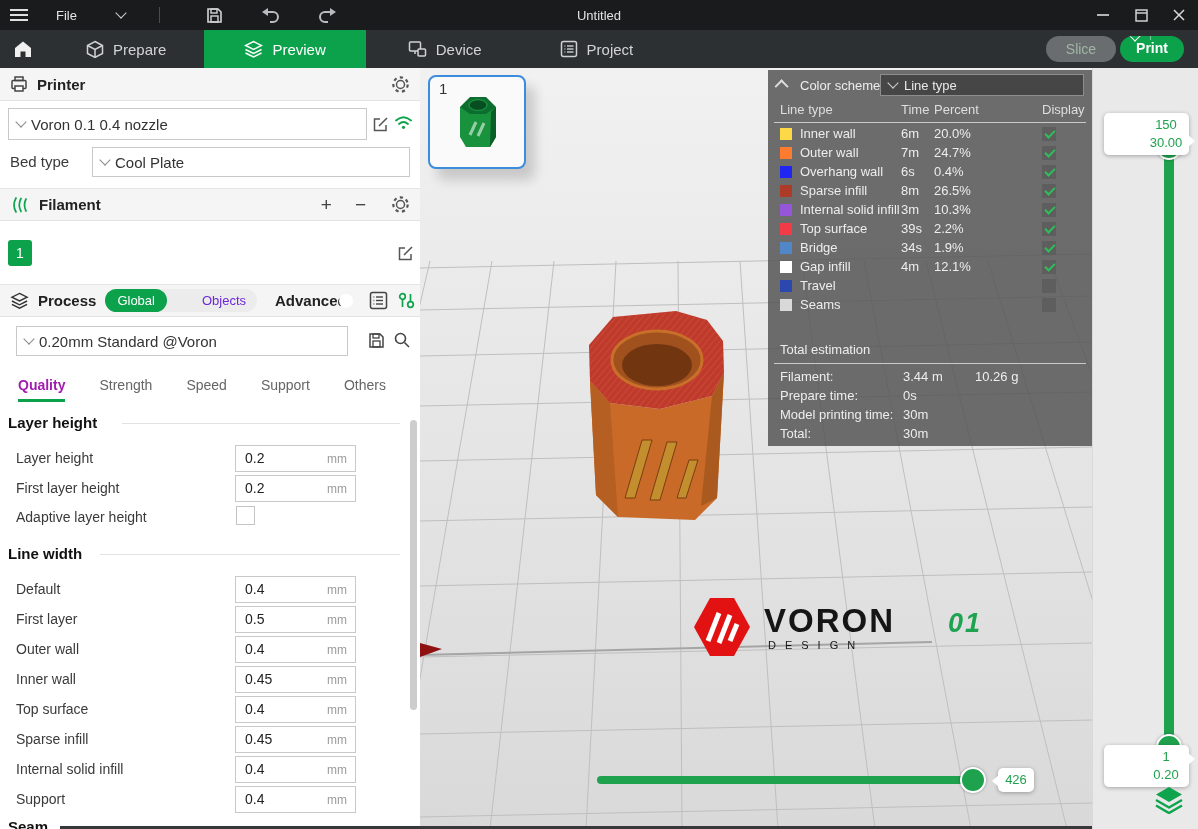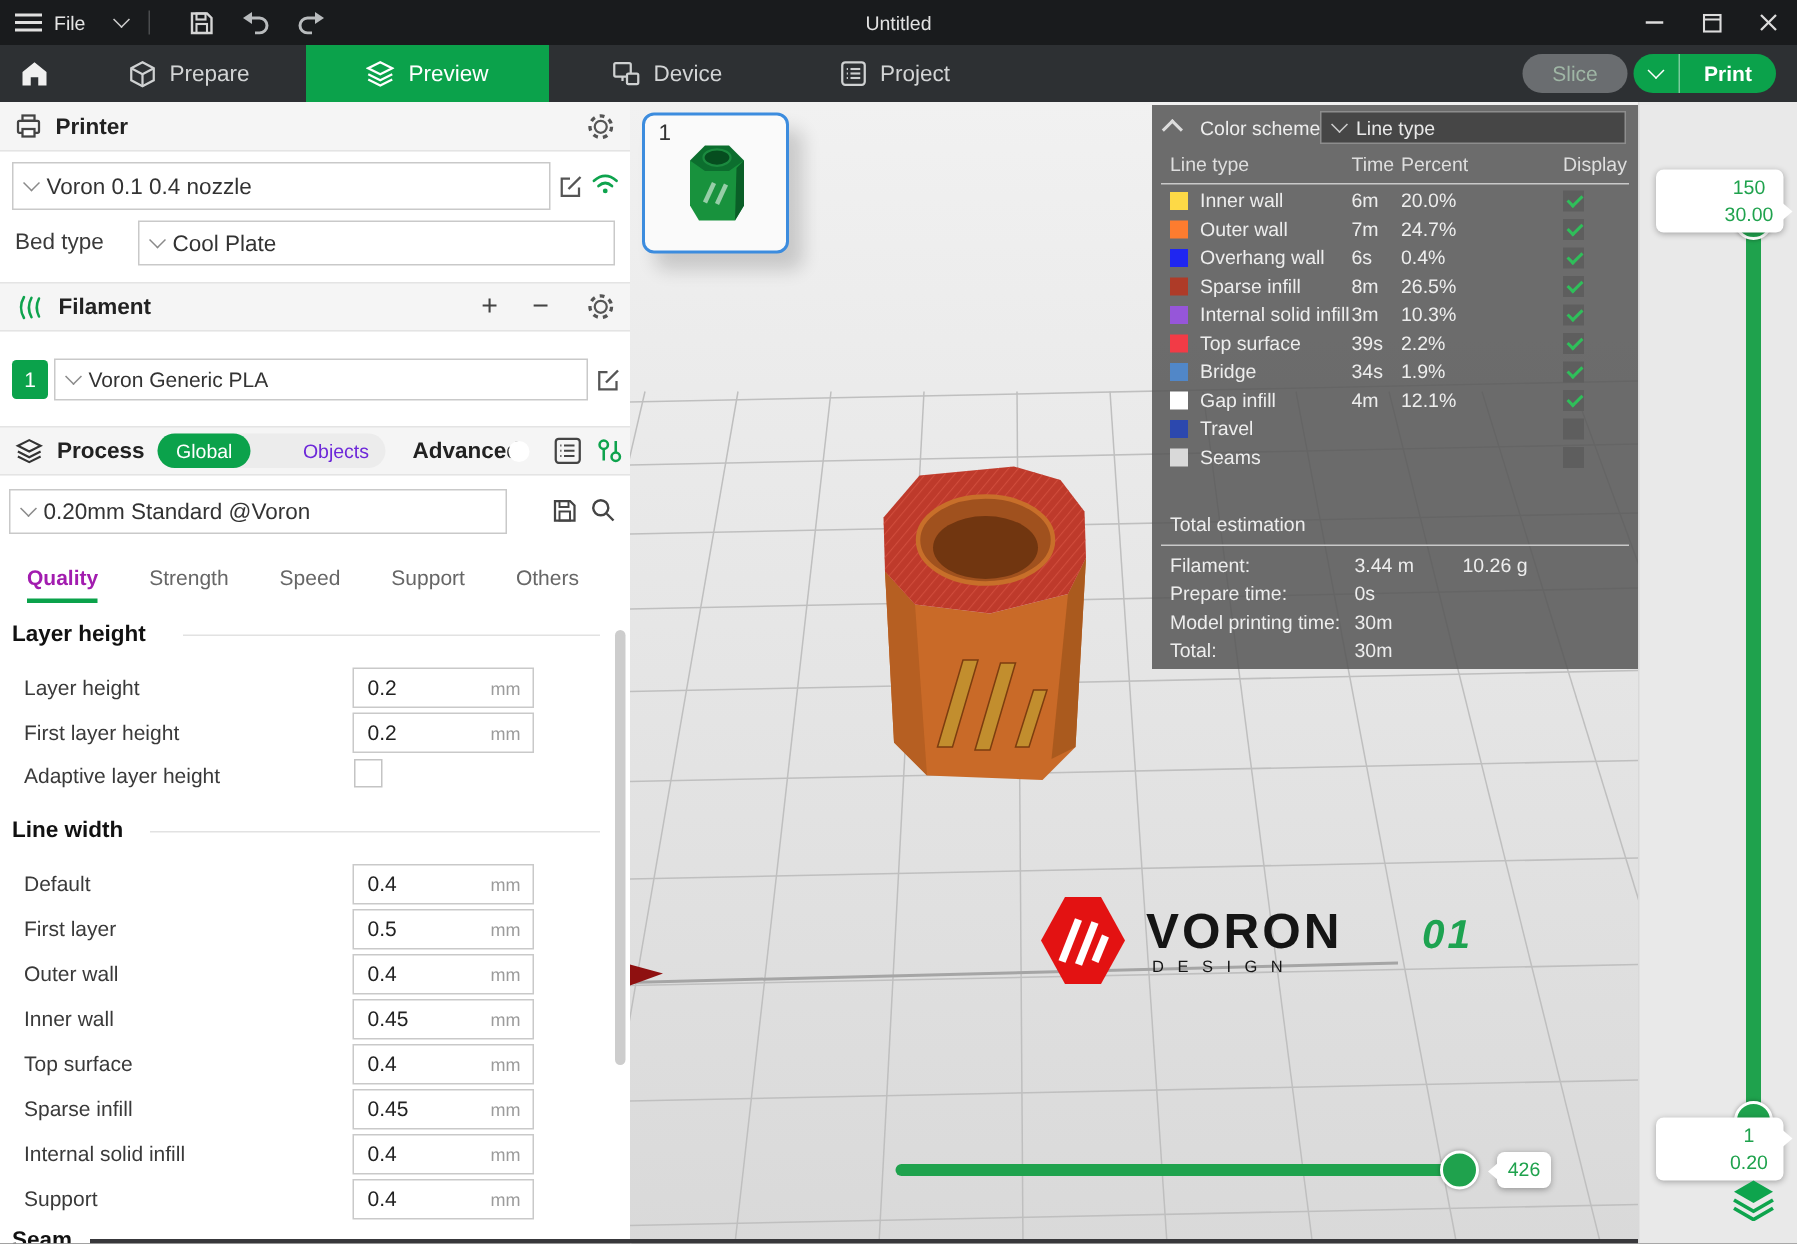--- a/index.html
+++ b/index.html
@@ -1,33 +1,33 @@
 <!DOCTYPE html>
 <html><head>
 <meta charset="utf-8">
 <style>
   html,body{margin:0;padding:0;background:#444;}
   .app{position:relative;width:1198px;height:829px;font-family:"Liberation Sans","DejaVu Sans",sans-serif;
        overflow:hidden;background:#fff;user-select:none;}
   
   .titlebar{position:absolute;left:0;top:0;width:1198px;height:30px;background:#191b1d;display:flex;align-items:center;color:#d8d8d8;}
-  .tb-left{display:flex;align-items:center;gap:8px;padding-left:10px;text-align:center;}
+  .tb-left{display:flex;align-items:center;gap:28px;padding-left:10px;text-align:center;}
   .tb-title{position:absolute;left:0;right:0;text-align:center;font-size:13px;color:#e2e2e2;pointer-events:none;}
   .tb-right{position:absolute;right:0;top:0;height:30px;display:flex;}
   .tb-btn{width:38px;height:30px;display:flex;align-items:center;justify-content:center;}
   .tb-sep{width:1px;height:16px;background:#4a4c4e;margin:0 6px;}
   .file-label{font-size:13px;color:#e5e5e5;}
   
   .tabbar{position:absolute;left:0;top:30px;width:1198px;height:38px;background:#2d3033;display:flex;align-items:stretch;color:#d2d4d5;}
   .home-btn{width:46px;display:flex;align-items:center;justify-content:center;}
   .nav-tab{display:flex;align-items:center;gap:9px;padding:0 26px;font-size:15px;}
   .nav-tab.active{background:#0ba24b;color:#fff;}
   .top-actions{position:absolute;right:14px;top:36px;height:26px;display:flex;align-items:center;gap:4px;}
   .slice-btn{width:70px;height:26px;border-radius:13px;background:#6a6d70;color:#9fb6a5;font-size:14px;display:flex;align-items:center;justify-content:center;}
-  .print-group{height:26px;display:flex;border-radius:13px;overflow:hidden;background:#0ba24b;}
+  .print-group{height:26px;display:flex;border-radius:13px;overflow:hidden;background:#0ba24b;flex-direction:column;}
   .print-arrow{width:30px;display:flex;align-items:center;justify-content:center;border-right:1px solid rgba(255,255,255,.45);}
   .print-main{width:64px;display:flex;align-items:center;justify-content:center;color:#fff;font-size:14px;font-weight:bold;}
   
   .leftpanel{position:absolute;left:0;top:68px;width:420px;height:761px;background:#fff;border-right:1px solid #ccc;overflow:hidden;font-size:14px;color:#333;}
   .sec-head{position:absolute;left:0;width:420px;height:33px;background:#f5f5f5;border-top:1px solid #e4e4e4;border-bottom:1px solid #e4e4e4;display:flex;align-items:center;padding:0 10px;box-sizing:border-box;gap:9px;}
   .sec-title{font-size:15px;font-weight:bold;color:#222;}
   .sec-spacer{flex:1;}
   .select{height:30px;border:1px solid #c9c9c9;background:#fff;display:flex;align-items:center;gap:6px;padding:0 8px;box-sizing:border-box;color:#333;font-size:15px;}
   .chev{width:7px;height:7px;border-left:1.6px solid #8a8a8a;border-bottom:1.6px solid #8a8a8a;transform:rotate(-45deg);margin-top:-4px;flex:none;}
   .row-label{position:absolute;color:#3a3a3a;}
@@ -252,24 +252,20 @@
       <span class="sec-title">Filament</span>
       <span class="sec-spacer"></span>
       <span style="font-size:19px;color:#444;margin-right:14px;">+</span>
       <span style="font-size:19px;color:#444;margin-right:16px;">−</span>
       <svg class="icon" width="19" height="19" viewBox="0 0 19 19">
           <circle cx="9.5" cy="9.5" r="4" fill="none" stroke="#555" stroke-width="1.5"></circle>
           <circle cx="9.5" cy="9.5" r="7.2" fill="none" stroke="#555" stroke-width="2.2" stroke-dasharray="3.2 3.4"></circle>
         </svg>
     </div>
     <div class="badge1">1</div>
-    <div class="select" style="position:absolute;left:36px;top:171px;width:356px;height:28px;font-size:14px;">
-      <span class="chev"></span>
-      <span>Voron Generic PLA</span>
-    </div>
     <svg class="icon" style="position:absolute;left:397px;top:177px;" width="17" height="17" viewBox="0 0 17 17">
         <path d="M14,9 V14.5 H2.5 V3 H8" fill="none" stroke="#555" stroke-width="1.5"></path>
         <line x1="7" y1="10" x2="15" y2="2" stroke="#555" stroke-width="1.6"></line>
       </svg>
 
     <div class="sec-head" style="top:216px;">
       <svg class="icon" width="19" height="18" viewBox="0 0 19 19">
           <polygon points="9.5,1.5 17.5,5.5 9.5,9.5 1.5,5.5" fill="none" stroke="#333" stroke-width="1.5"></polygon>
           <polyline points="1.5,9.5 9.5,13.5 17.5,9.5" fill="none" stroke="#333" stroke-width="1.5"></polyline>
           <polyline points="1.5,13 9.5,17 17.5,13" fill="none" stroke="#333" stroke-width="1.5"></polyline>
@@ -295,21 +291,21 @@
         </svg>
       <svg class="icon" width="19" height="19" viewBox="0 0 19 19">
           <g fill="none" stroke="#0ea34d" stroke-width="1.7">
             <circle cx="5.5" cy="5.5" r="2.8"></circle>
             <circle cx="13.5" cy="13.5" r="2.8"></circle>
             <line x1="5.5" y1="8.5" x2="5.5" y2="16"></line>
             <line x1="13.5" y1="3" x2="13.5" y2="10.5"></line>
           </g>
         </svg>
     </div>
-    <div class="select" style="position:absolute;left:6px;top:258px;width:332px;">
+    <div class="select" style="position:absolute;left:16px;top:258px;width:332px;">
       <span class="chev"></span>
       <span>0.20mm Standard @Voron</span>
     </div>
     <svg class="icon" style="position:absolute;left:368px;top:264px;" width="17" height="17" viewBox="0 0 17 17">
         <path d="M2,2 H12 L15,5 V15 H2 Z" fill="none" stroke="#444" stroke-width="1.5"></path>
         <rect x="5" y="9" width="7" height="6" fill="none" stroke="#444" stroke-width="1.3"></rect>
         <rect x="5" y="2" width="6" height="4" fill="none" stroke="#444" stroke-width="1.3"></rect>
       </svg>
     <svg class="icon" style="position:absolute;left:393px;top:263px;" width="18" height="18" viewBox="0 0 18 18">
         <circle cx="7.5" cy="7.5" r="5" fill="none" stroke="#444" stroke-width="1.6"></circle>

